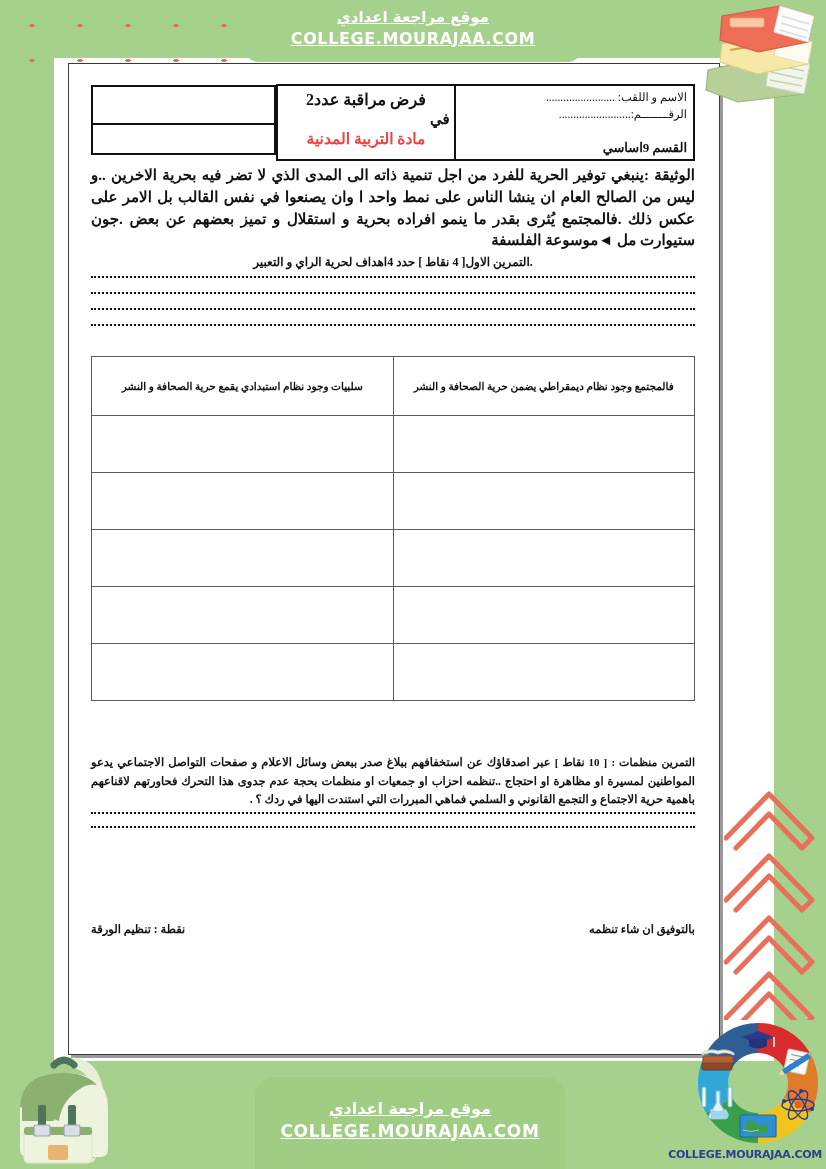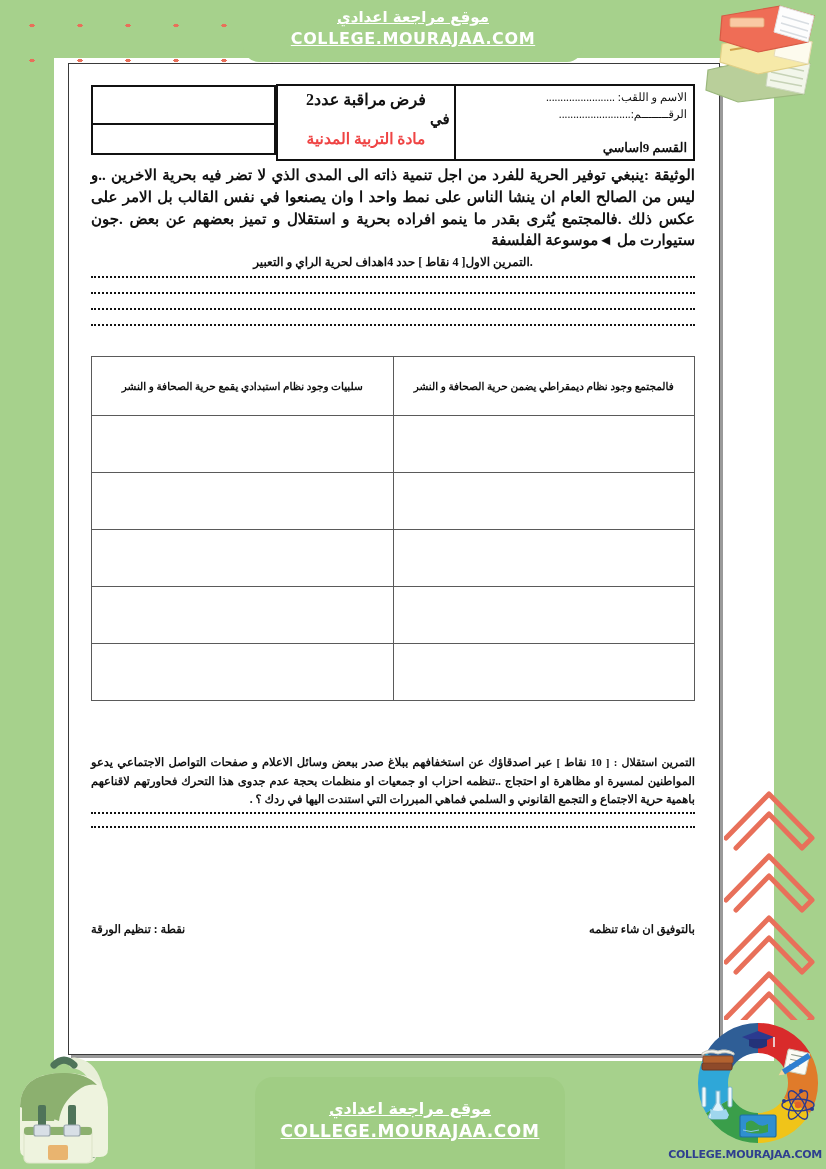--- a/index.html
+++ b/index.html
@@ -522,21 +522,21 @@
         <td></td>
       </tr>
       <tr>
         <td></td>
         <td></td>
       </tr>
     </tbody>
       </table>
 
     <div class="ex3-block">
-      <span class="ex3-label">التمرين استقلال :</span>
+      <span class="ex3-label">التمرين منظمات :</span>
       <span class="ex3-label">[ 10 نقاط ]</span>
       <span>عبر اصدقاؤك عن استخفافهم ببلاغ صدر ببعض وسائل الاعلام و صفحات التواصل الاجتماعي يدعو المواطنين لمسيرة او مظاهرة او احتجاج ..تنظمه احزاب او جمعيات او منظمات بحجة عدم جدوى هذا التحرك فحاورتهم لاقناعهم باهمية حرية الاجتماع و التجمع القانوني و السلمي فماهي المبررات التي استندت اليها في ردك ؟ .</span>
     </div>
 
     <div class="ex3-dots">
       <div class="dot-line"></div>
       <div class="dot-line"></div>
     </div>
 
     <div class="sheet-footer">

